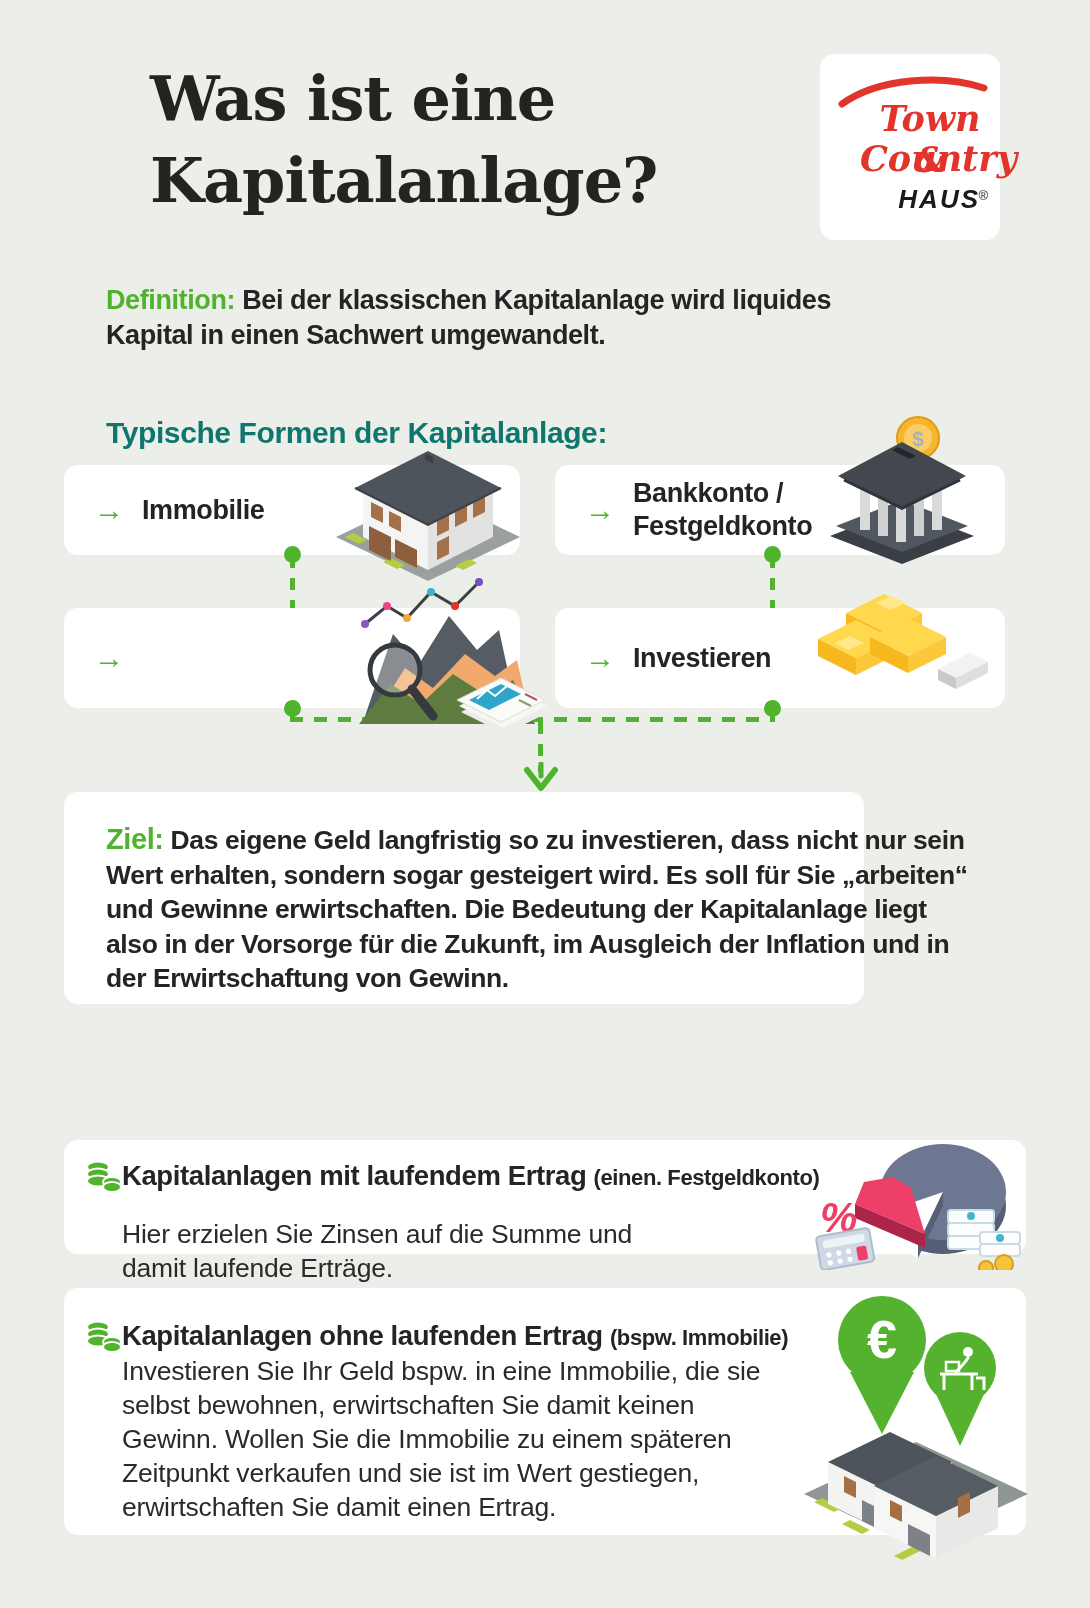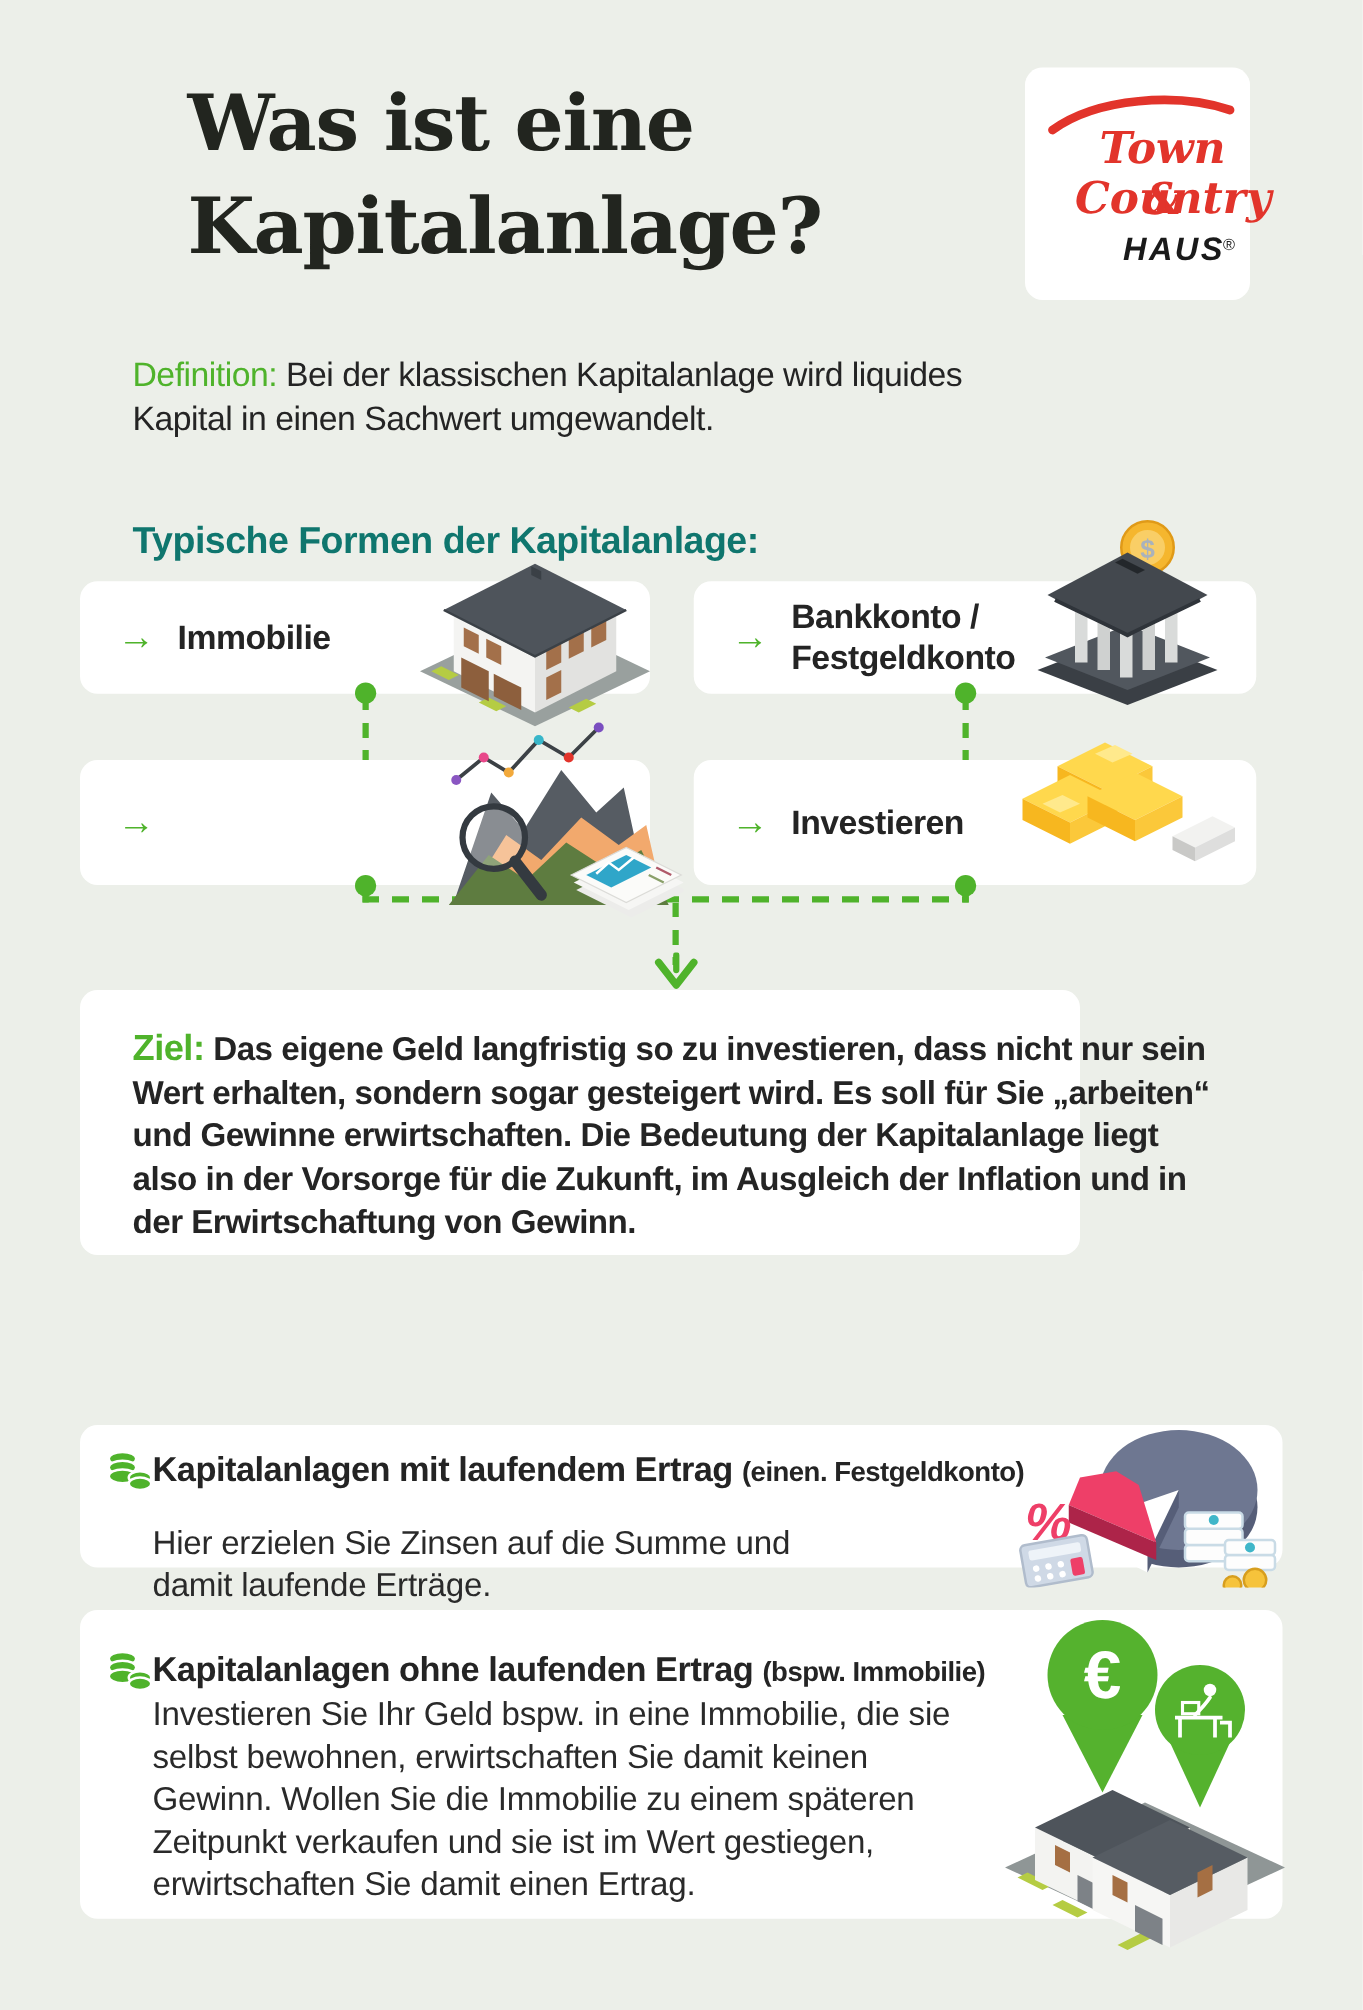--- a/index.html
+++ b/index.html
@@ -17,21 +17,21 @@
   
   .logo-card{left:820px;top:54px;width:180px;height:186px;background:#fff;border-radius:14px;}
   .logo-red{color:#e2342b;font-family:"DejaVu Serif",serif;font-style:italic;font-weight:700;padding-left:40px;}
   .logo-town{left:0;right:0;top:44px;text-align:center;font-size:35px;}
   .logo-country{left:0;right:0;top:84px;text-align:center;font-size:35px;}
   .logo-haus{left:0;right:20px;top:130px;text-align:right;font-size:26px;font-style:italic;
     font-weight:700;color:#1a1a1a;letter-spacing:2px;}
   .logo-reg{right:12px;top:134px;font-size:13px;color:#1a1a1a;}
 
   
-  .para{color:#242424;font-weight:400;font-size:27px;line-height:35px;letter-spacing:-0.4px;}
+  .para{color:#242424;font-weight:700;font-size:27px;line-height:35px;letter-spacing:-0.4px;}
   .green{color:#4fb32b;}
   .section-h{color:#0f766e;font-weight:700;font-size:30px;letter-spacing:-0.4px;margin-top:23px;}
   .pre{white-space:pre-line;}
 
   
   .card{background:#fff;border-radius:14px;}
   .form-label{display:flex;align-items:center;gap:18px;height:100%;padding-left:30px;}
   .form-arrow{color:#4fb32b;font-size:30px;font-weight:700;flex:0 0 auto;}
   .form-text{color:#242424;font-weight:700;font-size:27px;line-height:33px;letter-spacing:-0.4px;white-space:pre-line;}
 

